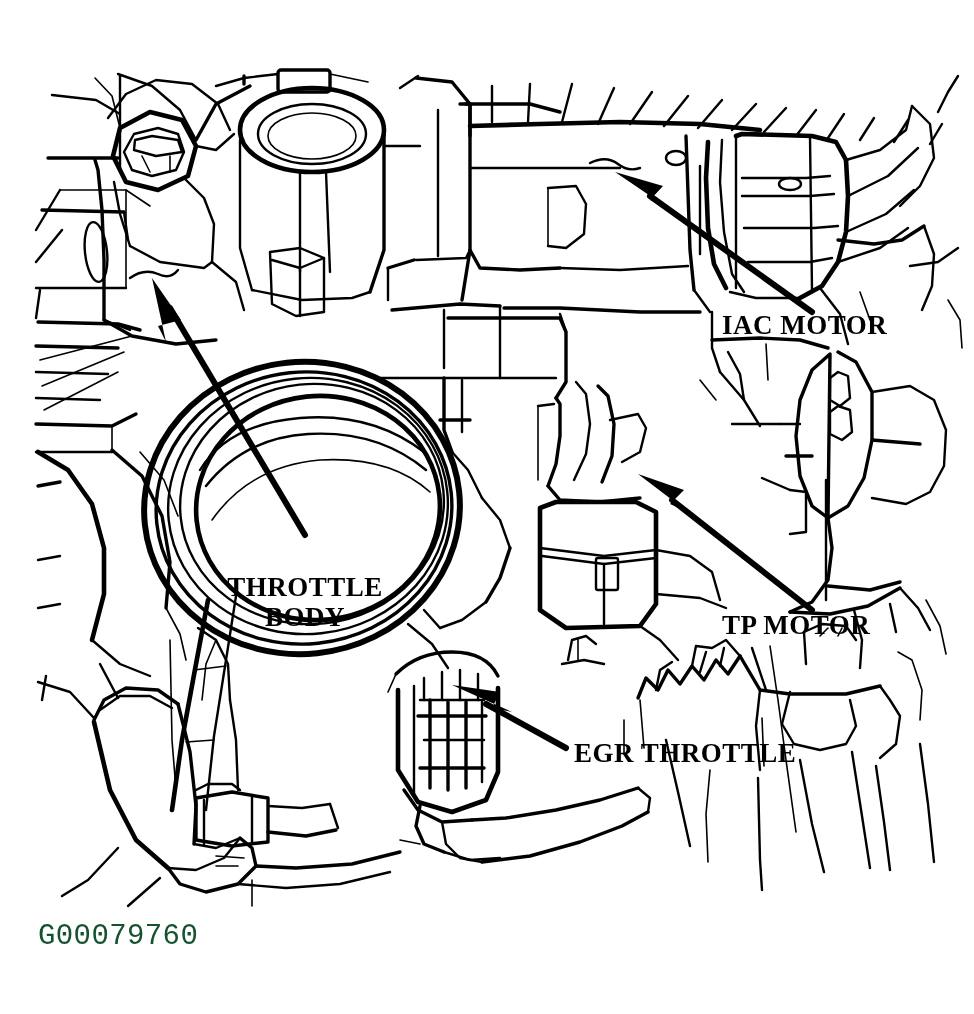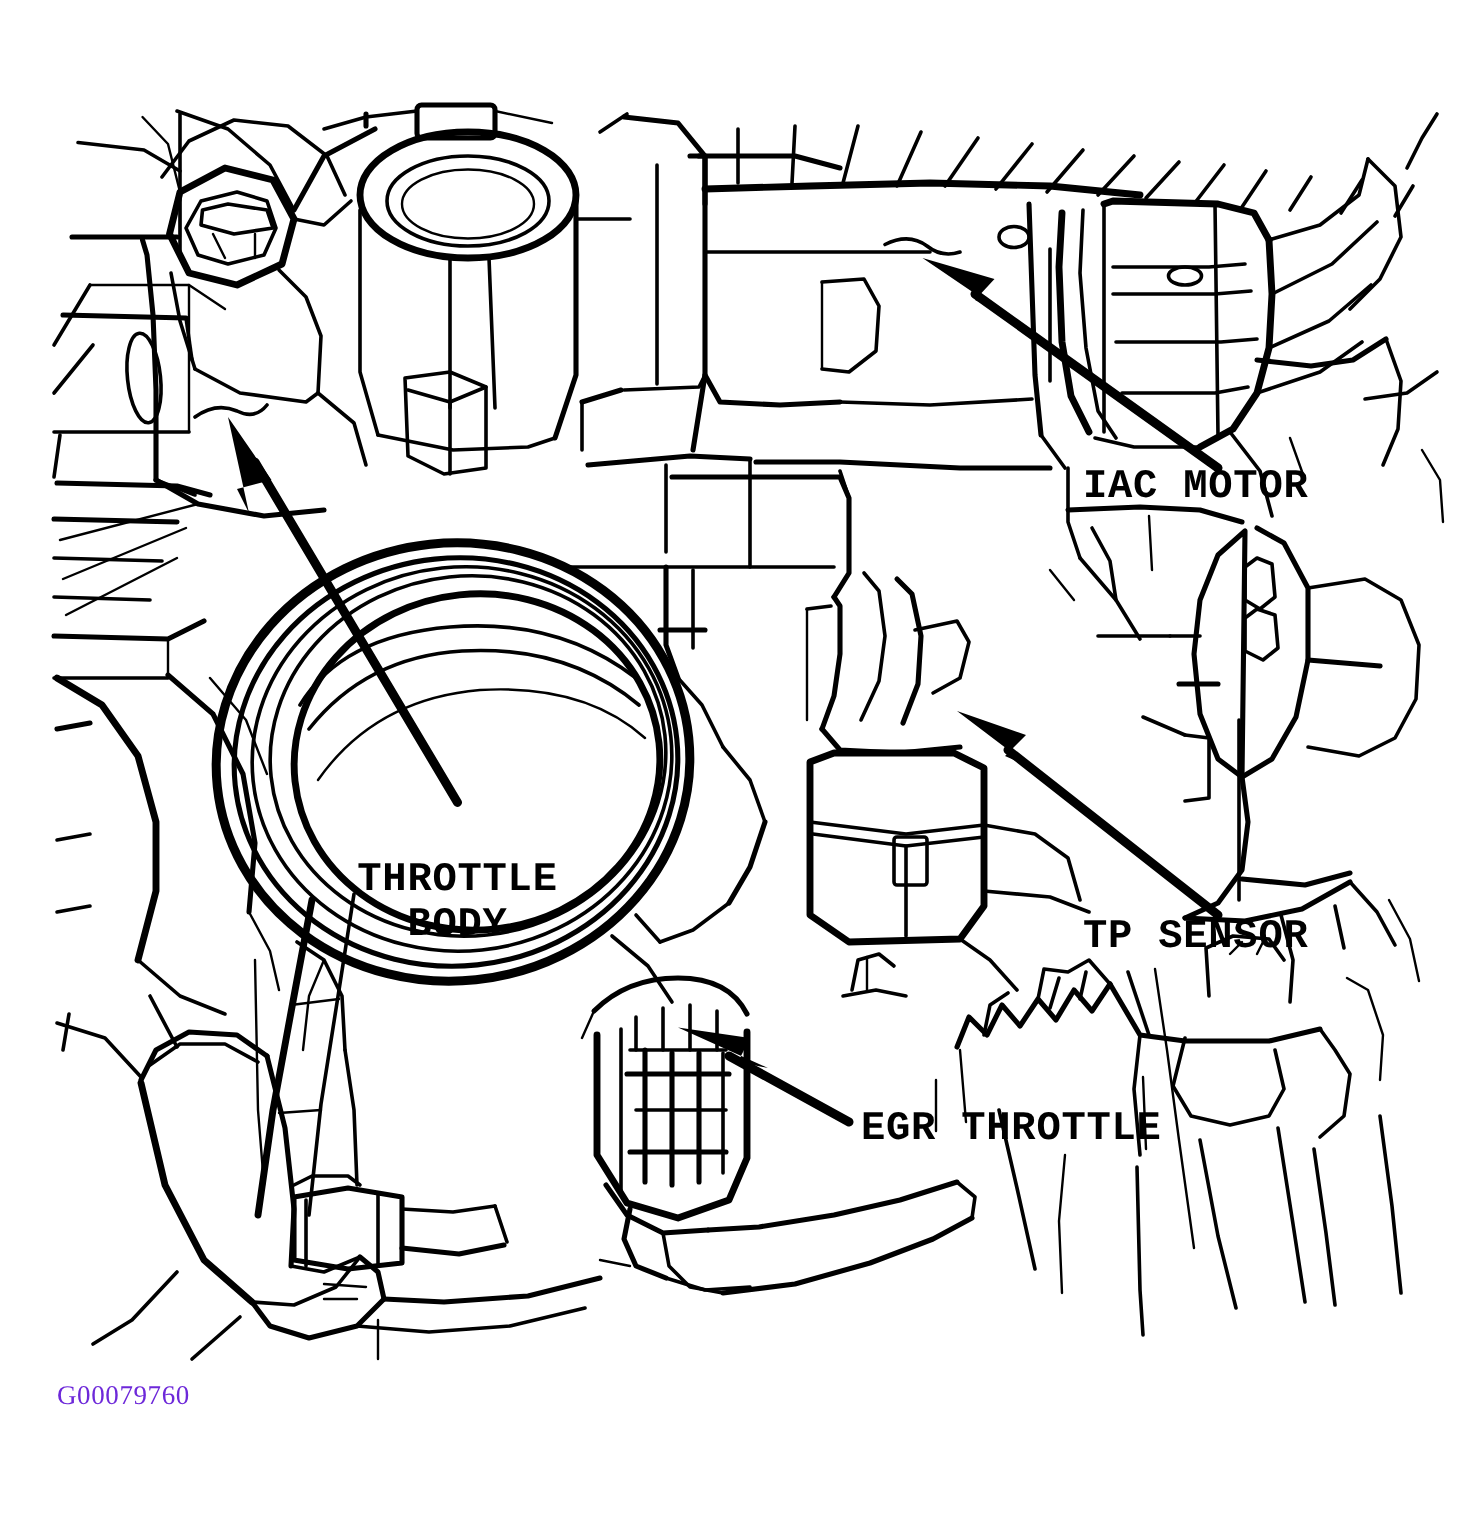--- a/index.html
+++ b/index.html
@@ -36,21 +36,21 @@
   .w2  { stroke-width: 2.4; }
   .w3  { stroke-width: 3.4; }
   .w4  { stroke-width: 4.6; }
   .w5  { stroke-width: 6.0; }
   .fillblk { fill: #000000; stroke: none; }
 
   
   .callout {
     position: absolute;
     color: #000000;
-    font-family: Liberation Mono, monospace;
+    font-family: Liberation Serif, serif;
     font-weight: bold;
     font-size: 27px;
     letter-spacing: 0.5px;
     line-height: 1.12;
     white-space: pre;
     user-select: none;
   }
   #label-throttle-body {
     left: 196px;
     top: 524px;
@@ -59,24 +59,24 @@
     margin-top: 48px;
   }
   #label-iac-motor  { left: 722px; top: 310px; }
   #label-tp-sensor  { left: 722px; top: 610px; }
   #label-egr-solenoid { left: 574px; top: 738px; }
 
   #figure-ref {
     position: absolute;
     left: 38px;
     top: 920px;
-    color: #6d28d9;
-    font-family: Liberation Serif, serif;
+    color: #14532d;
+    font-family: Liberation Mono, monospace;
     font-weight: normal;
-    font-size: 18px;
+    font-size: 29px;
     letter-spacing: 0.4px;
     white-space: pre;
     user-select: none;
   }
 </style>
 </head>
 <body>
 
 <div id="page">
 
@@ -430,19 +430,19 @@
       <path class="ln w5" d="M566,748 L486,704"></path>
       <path class="fillblk" d="M452,685 L500,692 L492,708 L512,712 Z"></path>
     </g>
 
   </svg>
 
   <div class="callout" id="label-throttle-body"><span>THROTTLE</span><br><span>BODY</span></div>
 
   <div class="callout" id="label-iac-motor">IAC MOTOR</div>
 
-  <div class="callout" id="label-tp-sensor">TP SENSOR</div>
+  <div class="callout" id="label-tp-sensor">TP MOTOR</div>
 
   <div class="callout" id="label-egr-solenoid">EGR THROTTLE</div>
 
   <div id="figure-ref">G00079760</div>
 
 </div>
 
 </body></html>

